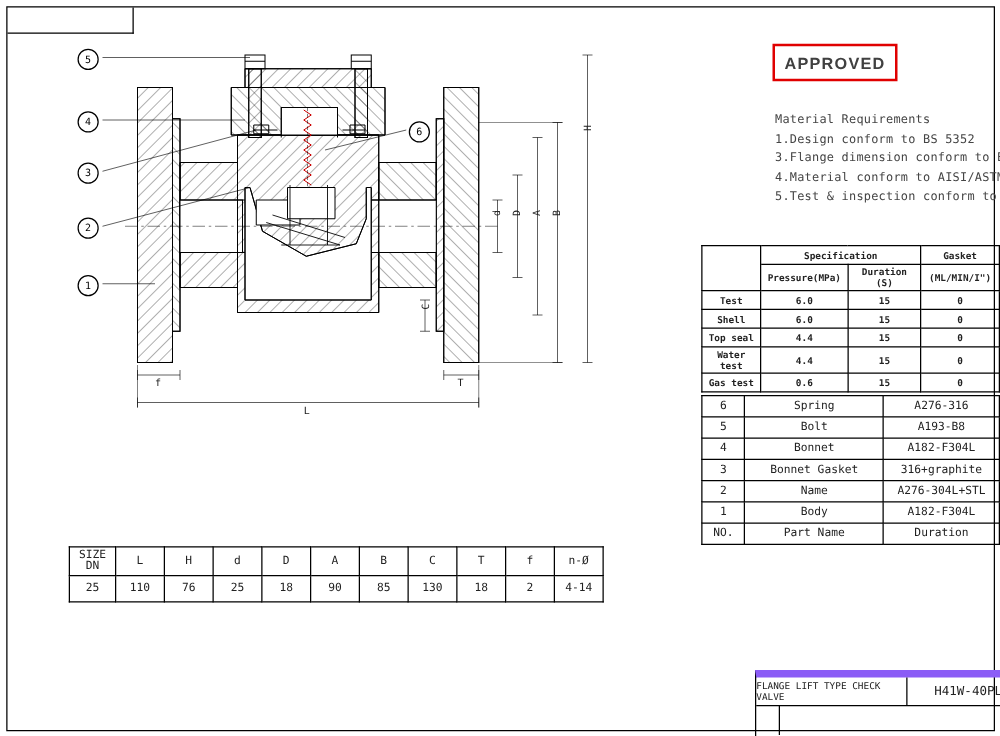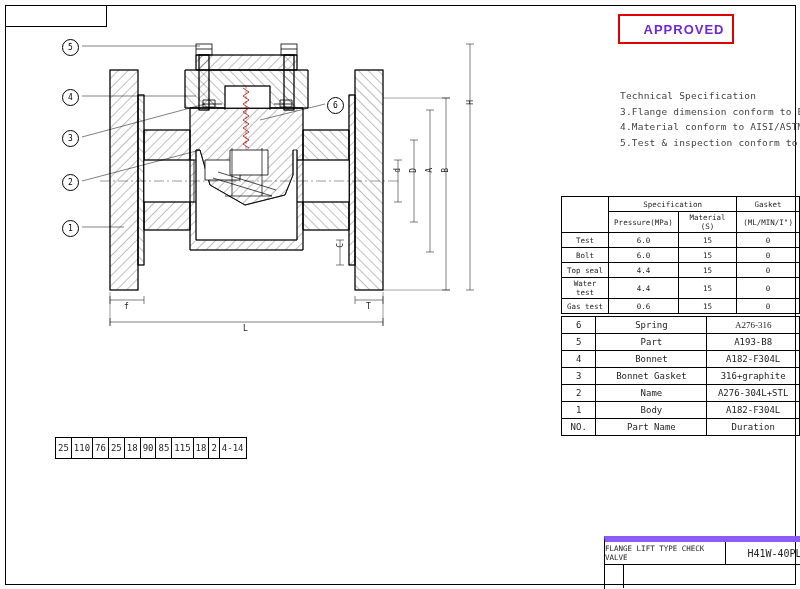--- a/index.html
+++ b/index.html
@@ -14,60 +14,60 @@
   .frame{
     position:absolute;left:5px;top:5px;width:789px;height:578px;
     border:1px solid #000;
   }
   .titletab{
     position:absolute;left:6px;top:6px;width:100px;height:20px;
     border-right:1px solid #000;border-bottom:1px solid #000;
   }
   
   .approved{
-    position:absolute;left:618px;top:14px;width:96px;height:26px;
-    border:2px solid #e00000;color:#6d28d9;
+    position:absolute;left:618px;top:35px;width:96px;height:26px;
+    border:2px solid #e00000;color:#404040;
     font-family:"Liberation Sans", sans-serif;
     font-weight:bold;font-size:13px;letter-spacing:1px;
-    display:flex;align-items:center;justify-content:center;padding-left:16px;
+    display:flex;align-items:center;justify-content:center;
   }
   
   .tech{
     position:absolute;left:620px;top:88px;width:175px;
     font-size:9.5px;line-height:15.6px;color:#444;
     white-space:nowrap;
   }
   .tech div{letter-spacing:0.2px;}
   
   table{border-collapse:collapse;}
   .spec{
     position:absolute;left:561px;top:196px;
     font-size:7.5px;color:#222;
   }
   .spec td,.spec th{
     border:1px solid #000;padding:1px 2px;text-align:center;
-    font-weight:normal;height:12px;
+    font-weight:bold;height:12px;
   }
   .spec .hdr{font-size:7.5px;}
   .spec .c1{width:52px;}
   .spec .c2{width:68px;text-align:center;}
   .spec .c3{width:62px;}
   .spec .c4{width:62px;}
   
   .bom{
     position:absolute;left:561px;top:316px;
     font-size:9px;color:#222;
   }
   .bom td{
     border:1px solid #000;padding:1px 2px;text-align:center;
     height:14px;font-weight:normal;
   }
   .bom .n{width:32px;}
   .bom .p{width:120px;}
-  .bom .m{width:92px;font-family:Liberation Serif, serif;}
+  .bom .m{width:92px;}
   
   .sizet{
     position:absolute;left:55px;top:437px;
     font-size:9px;color:#222;
   }
   .sizet td{
     border:1px solid #000;padding:2px 2px;text-align:center;
     height:16px;font-weight:normal;
   }
   .sizet .sz{width:32px;line-height:9px;}
@@ -248,46 +248,47 @@
 <div class="dimtxt vert" style="left:393px;top:168px;">d</div>
 <div class="dimtxt vert" style="left:409px;top:168px;">D</div>
 <div class="dimtxt vert" style="left:425px;top:168px;">A</div>
 <div class="dimtxt vert" style="left:441px;top:168px;">B</div>
 <div class="dimtxt vert" style="left:336px;top:243px;">C</div>
 </div>
 
 <div class="approved">APPROVED</div>
 
 <div class="tech">
-  <div>Technical Specification</div>
+  <div>Material Requirements</div>
+  <div>1.Design conform to BS 5352</div>
   <div>3.Flange dimension conform to EN 1092</div>
   <div>4.Material conform to AISI/ASTM</div>
   <div>5.Test &amp; inspection conform to EN 12266</div>
 </div>
 
 <table class="spec">
   <tbody>
       <tr>
     <td class="c1" rowspan="2" style="border-bottom:1px solid #000;"></td>
     <td class="hdr" colspan="2">Specification</td>
     <td class="hdr">Gasket</td>
   </tr>
   <tr>
     <td class="c2">Pressure(MPa)</td>
-    <td class="c3">Material (S)</td>
+    <td class="c3">Duration (S)</td>
     <td class="c4">(ML/MIN/I")</td>
   </tr>
   <tr>
     <td>Test</td>
     <td>6.0</td>
     <td>15</td>
     <td>0</td>
   </tr>
   <tr>
-    <td>Bolt</td>
+    <td>Shell</td>
     <td>6.0</td>
     <td>15</td>
     <td>0</td>
   </tr>
   <tr>
     <td>Top seal</td>
     <td>4.4</td>
     <td>15</td>
     <td>0</td>
   </tr>
@@ -308,21 +309,21 @@
 
 <table class="bom">
   <tbody>
       <tr>
     <td class="n">6</td>
     <td class="p">Spring</td>
     <td class="m">A276-316</td>
   </tr>
   <tr>
     <td>5</td>
-    <td>Part</td>
+    <td>Bolt</td>
     <td>A193-B8</td>
   </tr>
   <tr>
     <td>4</td>
     <td>Bonnet</td>
     <td>A182-F304L</td>
   </tr>
   <tr>
     <td>3</td>
     <td>Bonnet Gasket</td>
@@ -341,29 +342,45 @@
   <tr>
     <td>NO.</td>
     <td>Part Name</td>
     <td>Duration</td>
   </tr>
 </tbody>
   </table>
 
 <table class="sizet">
   <tbody>
+      <tr>
+    <td class="sz">
+          <div>SIZE</div>
+          <div>DN</div>
+        </td>
+    <td class="col">L</td>
+    <td class="col">H</td>
+    <td class="col">d</td>
+    <td class="col">D</td>
+    <td class="col">A</td>
+    <td class="col">B</td>
+    <td class="col">C</td>
+    <td class="col">T</td>
+    <td class="col">f</td>
+    <td class="col">n-Ø</td>
+  </tr>
   <tr>
     <td>25</td>
     <td>110</td>
     <td>76</td>
     <td>25</td>
     <td>18</td>
     <td>90</td>
     <td>85</td>
-    <td>115</td>
+    <td>130</td>
     <td>18</td>
     <td>2</td>
     <td>4-14</td>
   </tr>
 </tbody>
   </table>
 
 <div class="tblock">
   <div class="r1">
     <div class="name">FLANGE LIFT TYPE CHECK VALVE</div>

